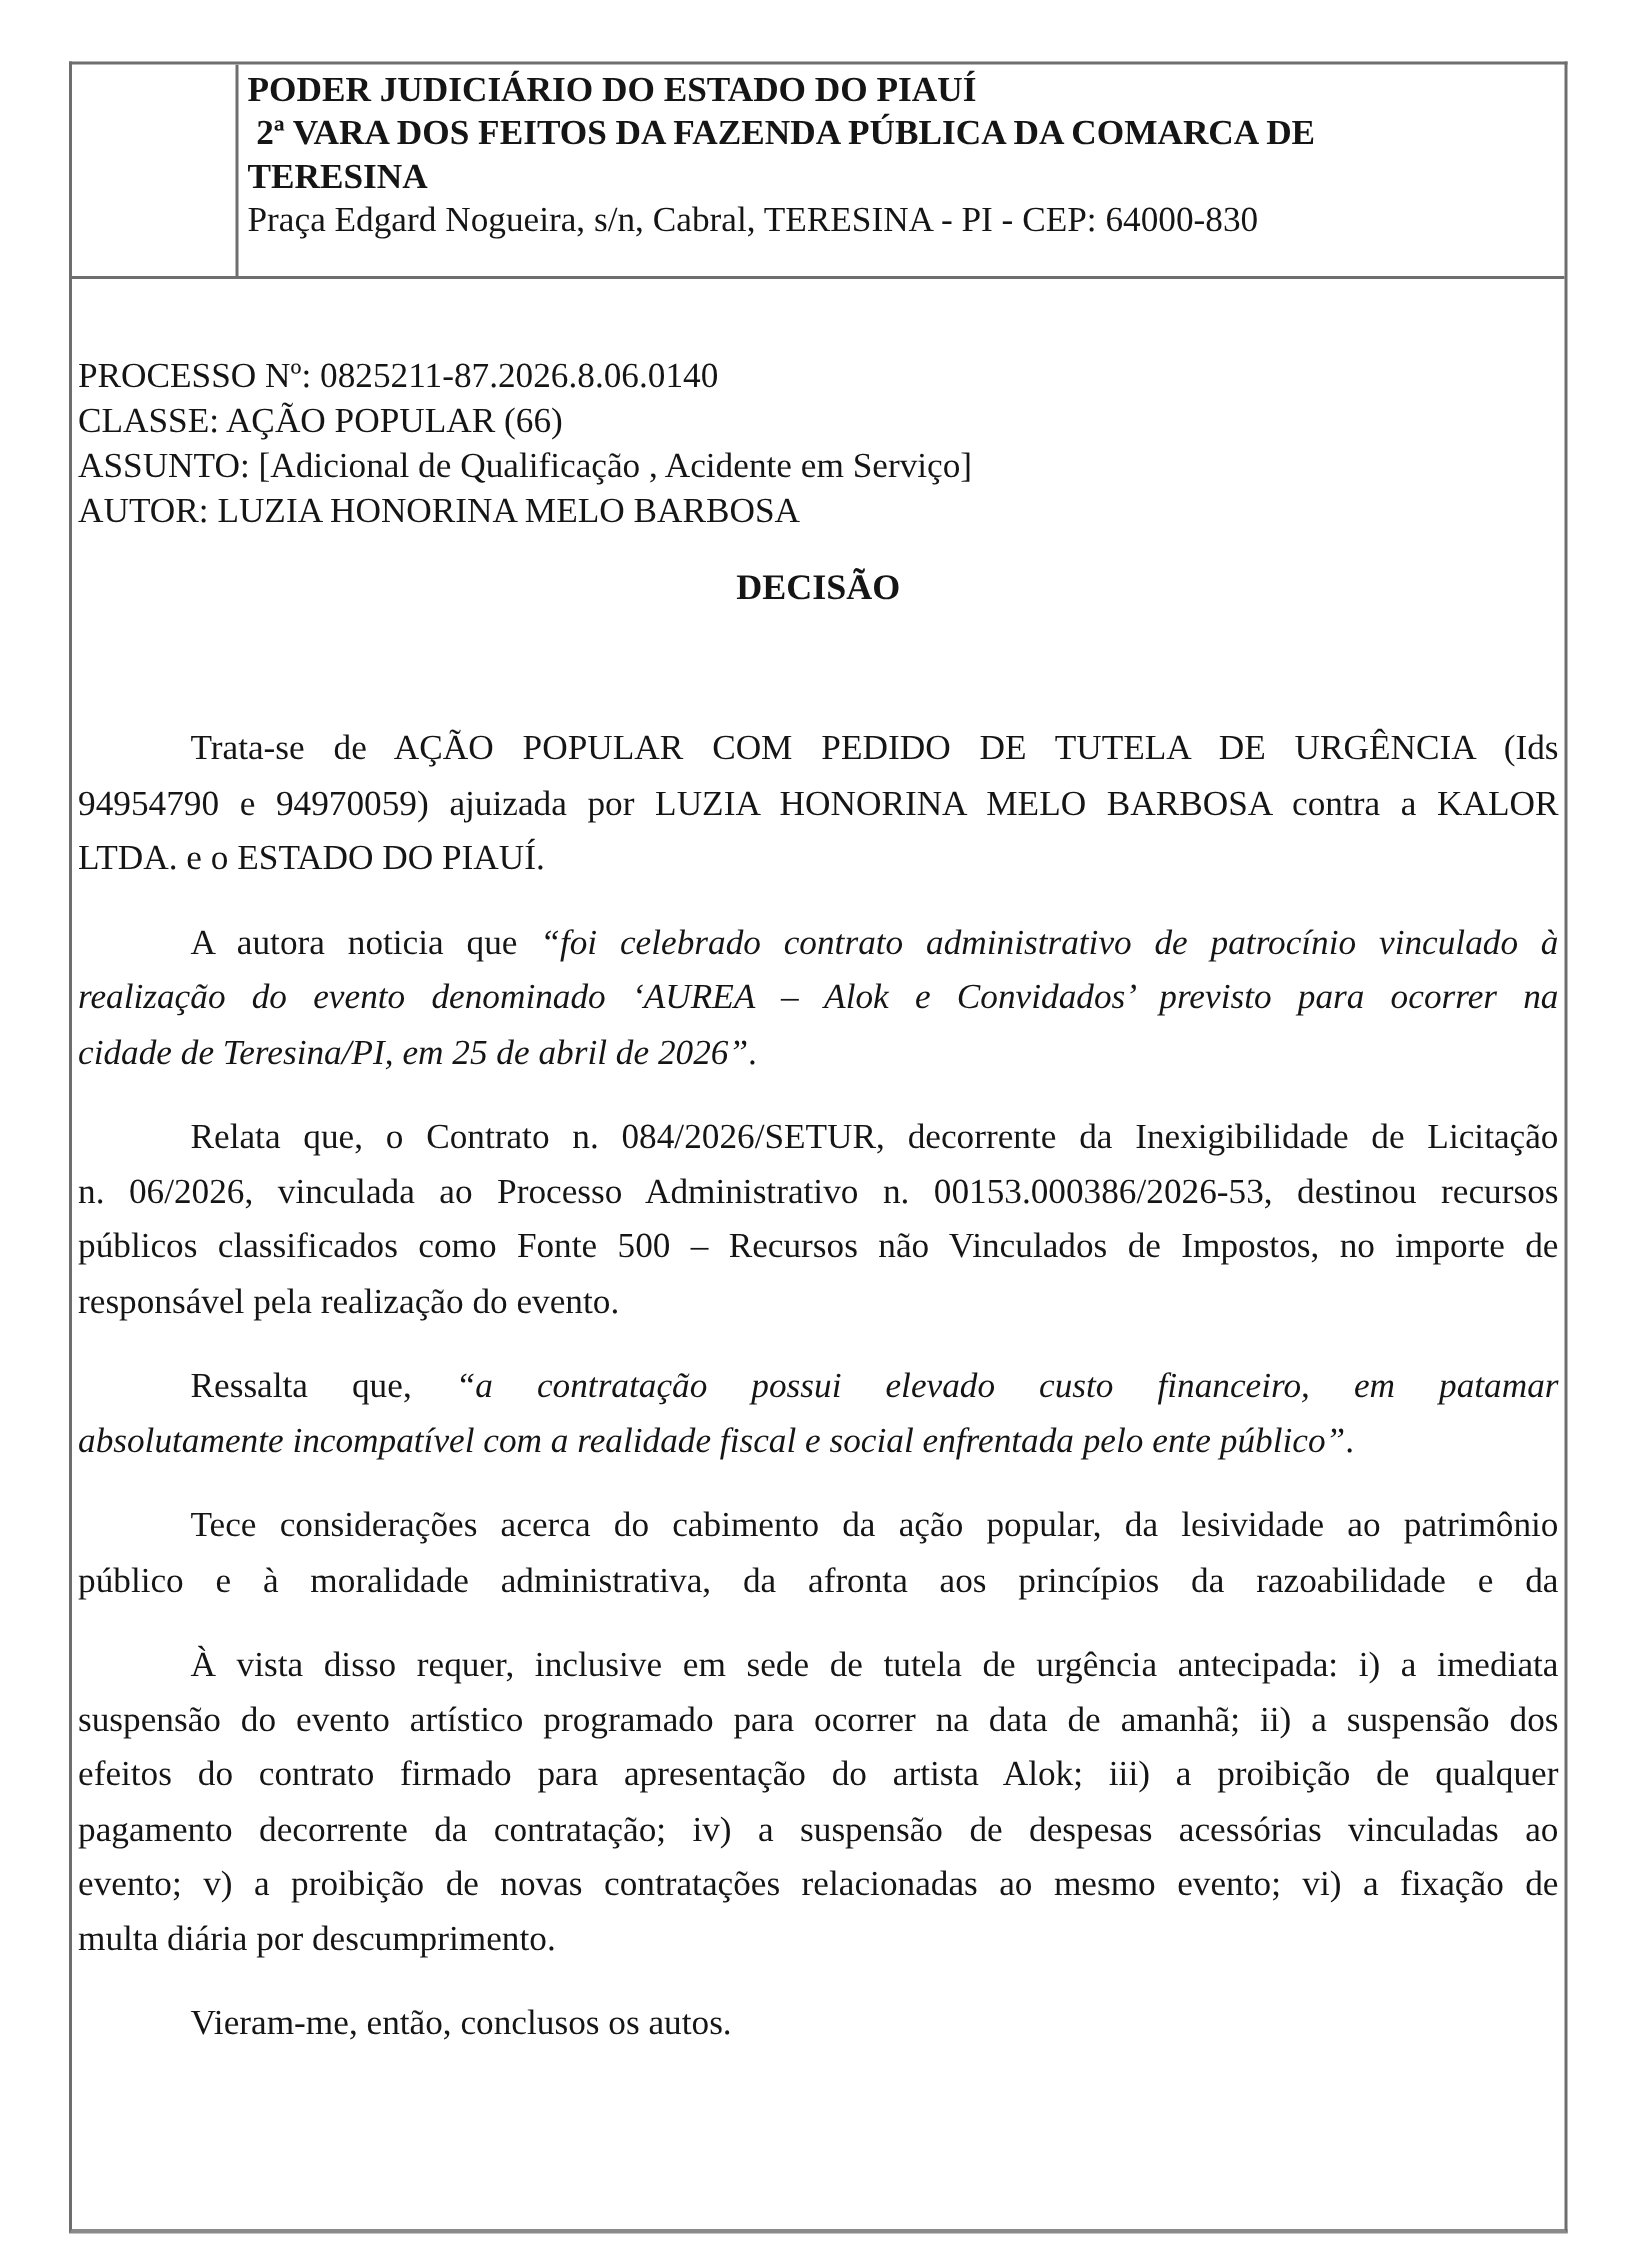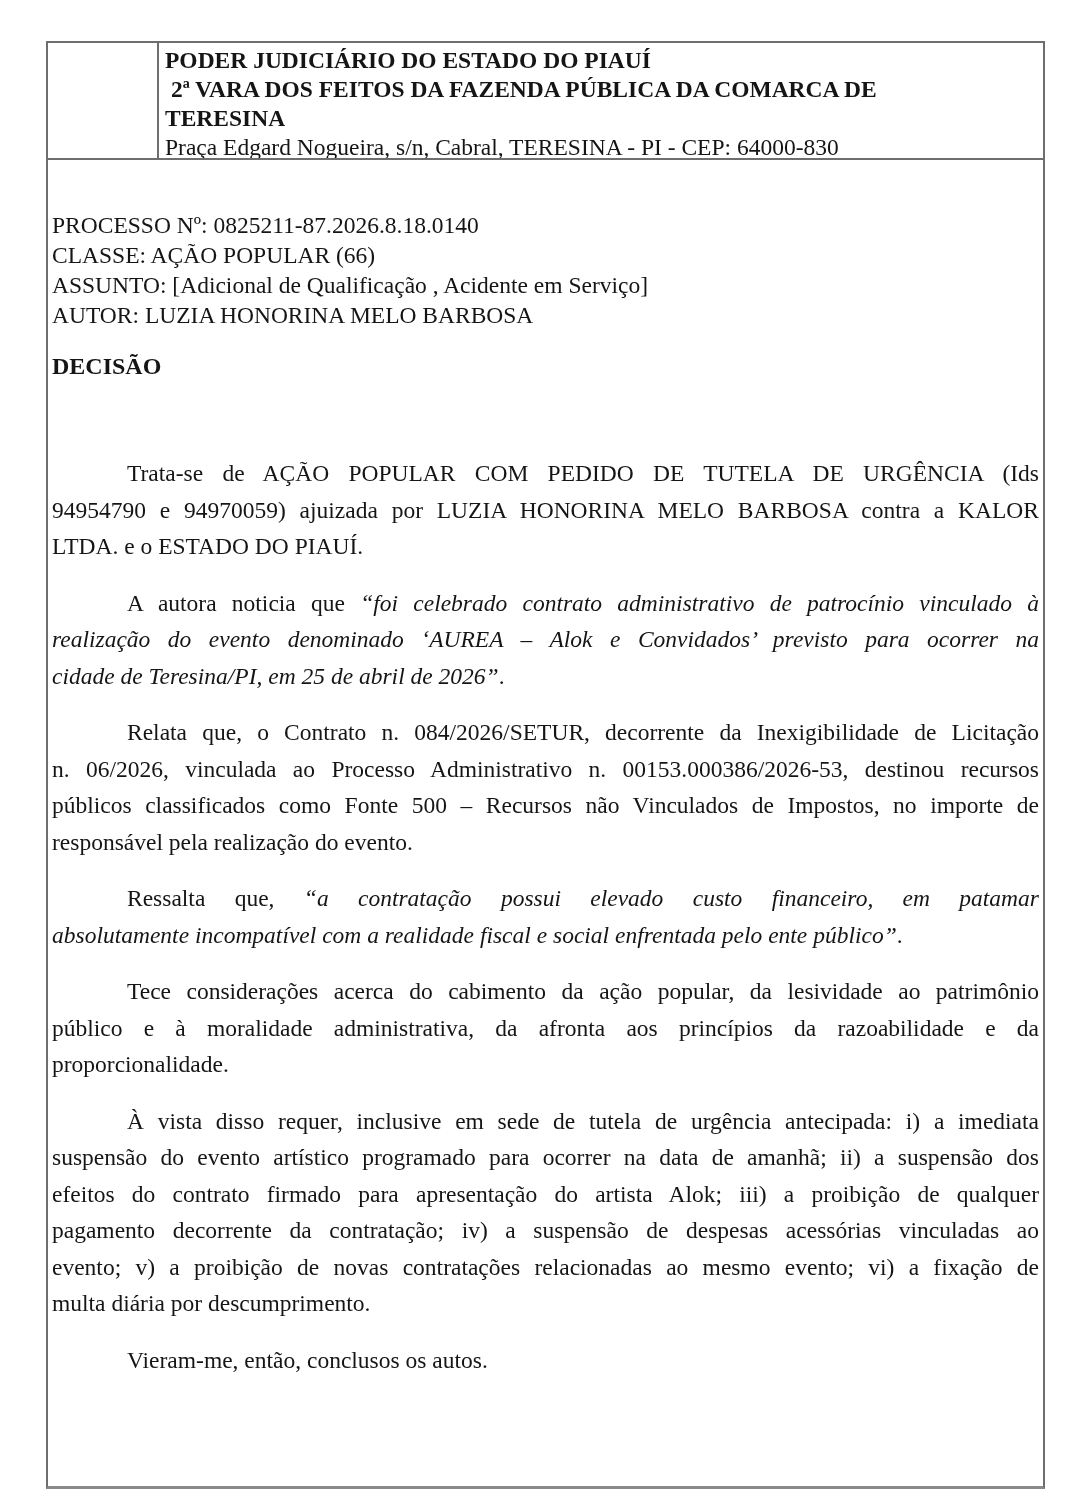--- a/index.html
+++ b/index.html
@@ -15,21 +15,21 @@
     position:absolute;
     left:46px;top:41px;
     width:999px;height:1448px;
     box-sizing:border-box;
     border:2px solid #6e6e6e;
     border-bottom:3px solid #8a8a8a;
     background:#ffffff;
   }
   .header-row{
     display:flex;
-    height:117px;
+    height:143px;
     box-sizing:border-box;
     border-bottom:2px solid #6e6e6e;
     overflow:hidden;
   }
   .logo-cell{
     flex:none;
     width:111px;
     box-sizing:border-box;
     border-right:2px solid #6e6e6e;
   }
@@ -47,21 +47,21 @@
     font-size:23.5px;
   }
   .case-block{
     margin-top:50px;
     line-height:30px;
   }
   .b{font-weight:normal;}
   .it{font-style:italic;}
   .decision-title{
     margin-top:21px;
-    text-align:left;
+    text-align:center;
     font-weight:bold;
     font-size:24px;
     line-height:30px;
   }
   .paras{margin-top:74px;}
   .para{
     line-height:36.5px;
     margin-bottom:20px;
   }
   .para .line{
@@ -79,21 +79,21 @@
     <div class="logo-cell"></div>
     <div class="header-text-cell">
         <div class="hline b">PODER JUDICIÁRIO DO ESTADO DO PIAUÍ</div>
         <div class="hline b"> 2ª VARA DOS FEITOS DA FAZENDA PÚBLICA DA COMARCA DE</div>
         <div class="hline b">TERESINA</div>
         <div class="hline">Praça Edgard Nogueira, s/n, Cabral, TERESINA - PI - CEP: 64000-830</div>
       </div>
   </div>
   <div class="body-cell">
     <div class="case-block">
-        <div class="cline"><span class="b">PROCESSO Nº:</span><span> 0825211-87.2026.8.18.0140</span></div>
+        <div class="cline"><span class="b">PROCESSO Nº:</span><span> 0825211-87.2026.8.06.0140</span></div>
         <div class="cline"><span class="b">CLASSE:</span><span> AÇÃO POPULAR (66)</span></div>
         <div class="cline"><span class="b">ASSUNTO:</span><span> [Adicional de Qualificação , Acidente em Serviço]</span></div>
         <div class="cline"><span>AUTOR: LUZIA HONORINA MELO BARBOSA</span></div>
       </div>
     <div class="decision-title">DECISÃO</div>
     <div class="paras">
         <div class="para">
           <div class="line indent"><span>Trata-se de AÇÃO POPULAR COM PEDIDO DE TUTELA DE URGÊNCIA (Ids</span></div>
           <div class="line"><span>94954790 e 94970059) ajuizada por LUZIA HONORINA MELO BARBOSA contra a KALOR</span></div>
           <div class="line last"><span>LTDA. e o ESTADO DO PIAUÍ.</span></div>
@@ -109,21 +109,20 @@
           <div class="line"><span>públicos classificados como Fonte 500 – Recursos não Vinculados de Impostos, no importe de</span></div>
           <div class="line last"><span>responsável pela realização do evento.</span></div>
         </div>
         <div class="para">
           <div class="line indent"><span>Ressalta que, </span><span class="it">“a contratação possui elevado custo financeiro, em patamar</span></div>
           <div class="line last"><span class="it">absolutamente incompatível com a realidade fiscal e social enfrentada pelo ente público”</span><span>.</span></div>
         </div>
         <div class="para">
           <div class="line indent"><span>Tece considerações acerca do cabimento da ação popular, da lesividade ao patrimônio</span></div>
           <div class="line"><span>público e à moralidade administrativa, da afronta aos princípios da razoabilidade e da</span></div>
-          <div class="line last"><span>proporcionalidade.</span></div>
         </div>
         <div class="para">
           <div class="line indent"><span>À vista disso requer, inclusive em sede de tutela de urgência antecipada: i) a imediata</span></div>
           <div class="line"><span>suspensão do evento artístico programado para ocorrer na data de amanhã; ii) a suspensão dos</span></div>
           <div class="line"><span>efeitos do contrato firmado para apresentação do artista Alok; iii) a proibição de qualquer</span></div>
           <div class="line"><span>pagamento decorrente da contratação; iv) a suspensão de despesas acessórias vinculadas ao</span></div>
           <div class="line"><span>evento; v) a proibição de novas contratações relacionadas ao mesmo evento; vi) a fixação de</span></div>
           <div class="line last"><span>multa diária por descumprimento.</span></div>
         </div>
         <div class="para">

